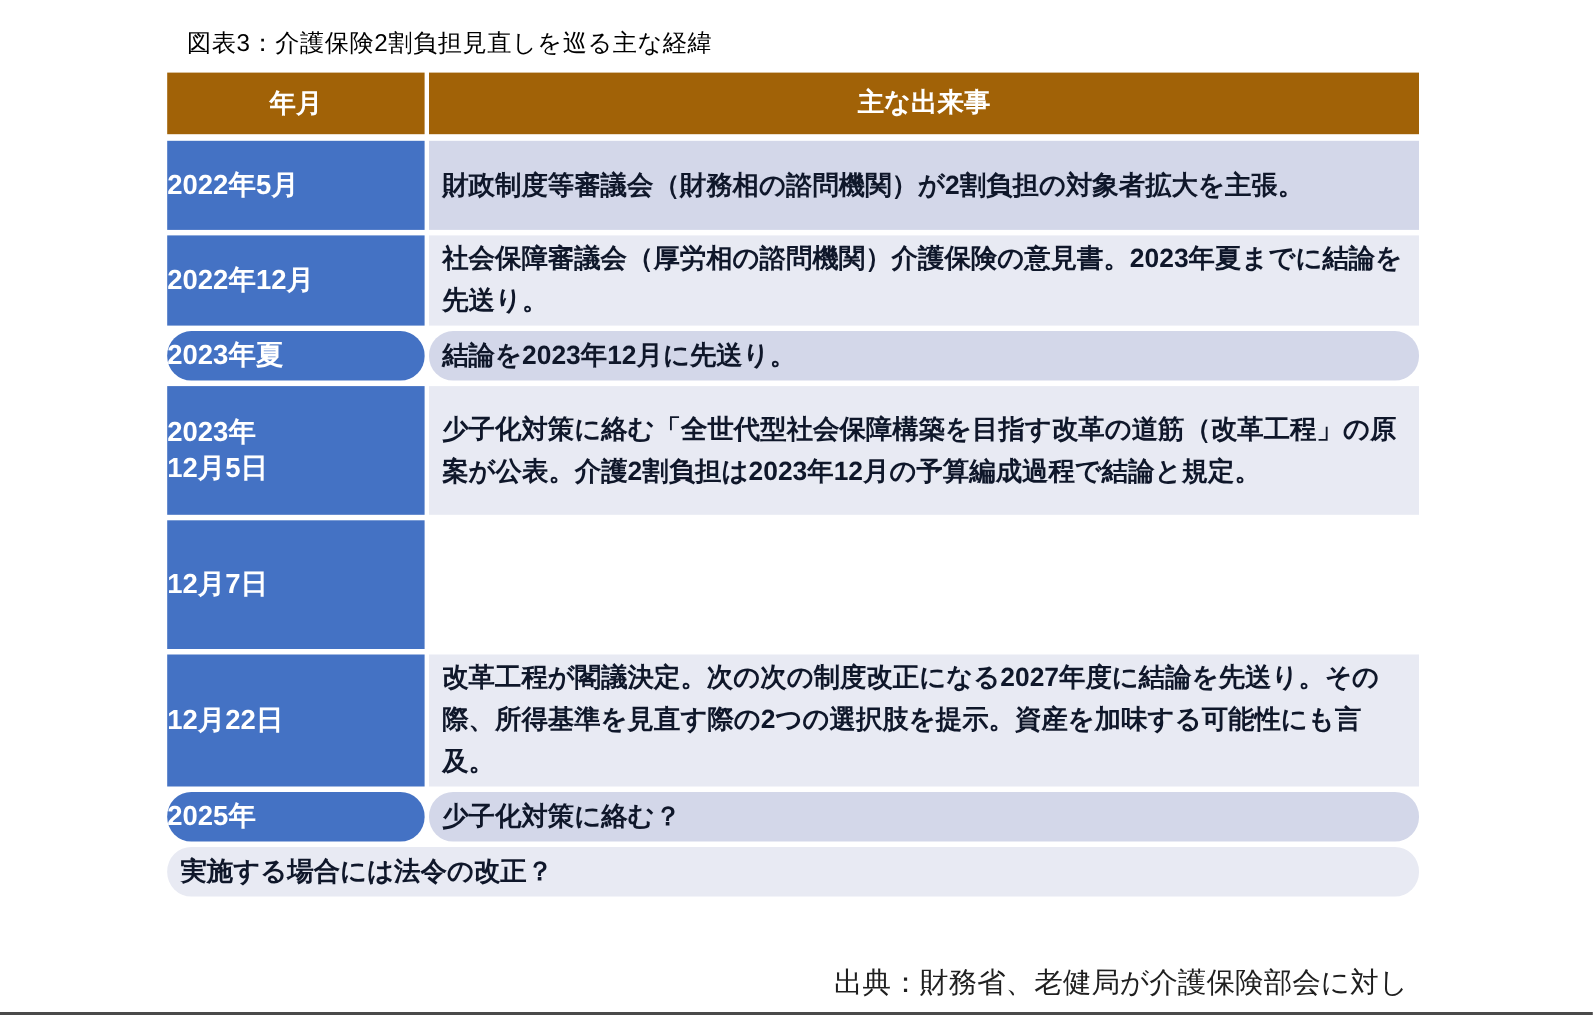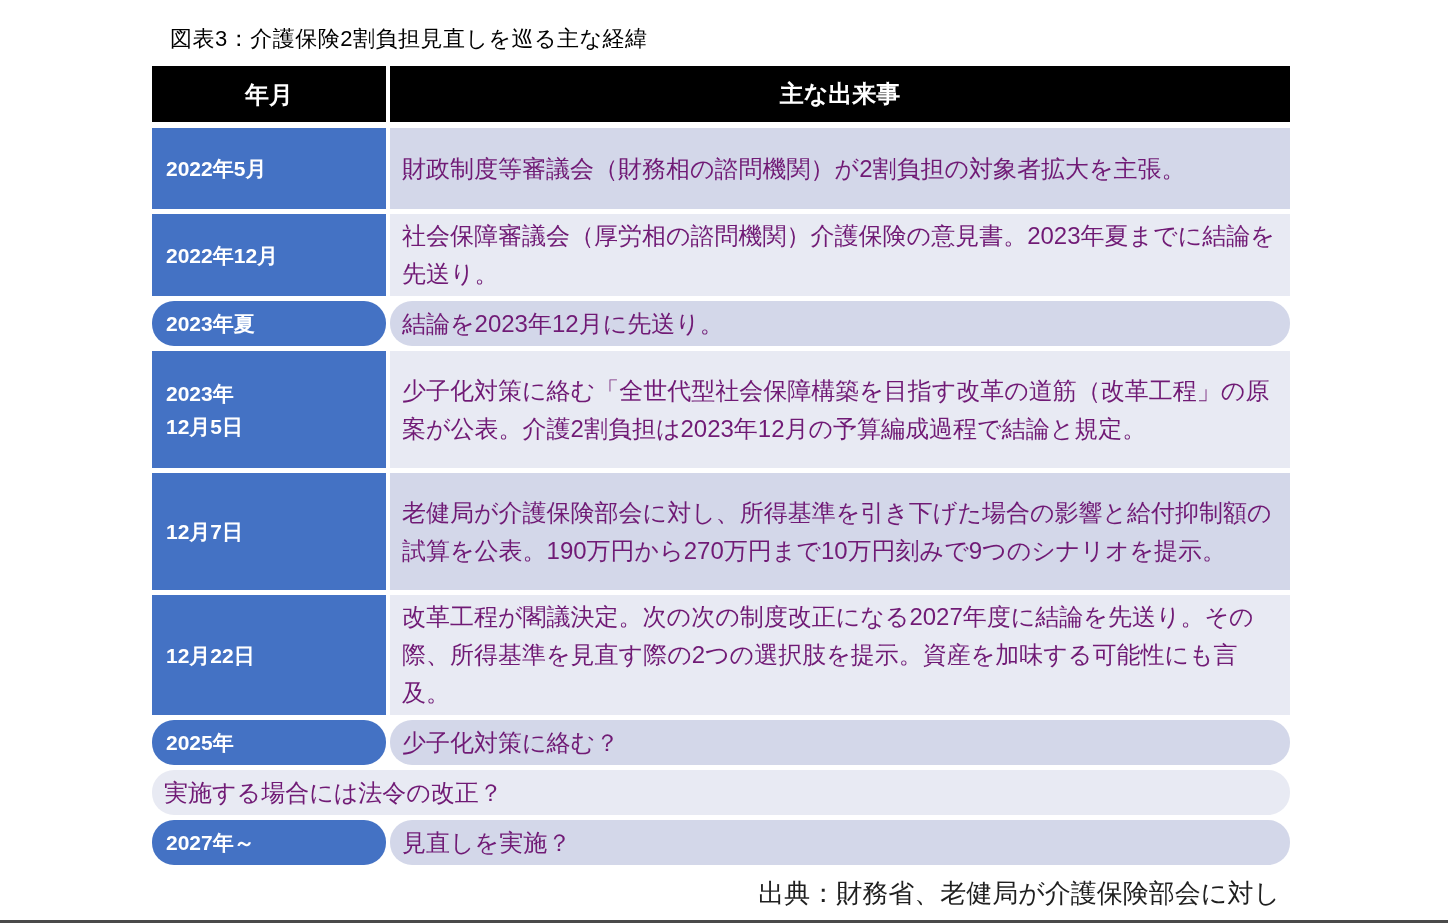--- a/index.html
+++ b/index.html
@@ -16,33 +16,33 @@
     position:absolute;left:152px;top:66px;width:1138px;
   }
   .t-row{
     display:flex;flex-direction:row;margin-bottom:5px;
   }
   .t-row.header{margin-bottom:6px;}
   .date-cell{
     width:234px;flex:0 0 234px;margin-right:4px;
     background:#4472C4;color:#ffffff;
     display:flex;align-items:center;
-    font-weight:bold;font-size:21px;line-height:33px;
-    padding-left:14px;box-sizing:border-box;
+    font-weight:bold;font-size:25px;line-height:33px;
+    box-sizing:border-box;
     white-space:pre-line;
   }
   .event-cell{
     flex:1 1 auto;
     display:flex;align-items:center;
-    font-size:24px;line-height:38px;color:#701a75;
-    padding:3px 12px;box-sizing:border-box;
+    font-size:24px;line-height:38px;color:#0f172a;
+    padding:3px 12px;box-sizing:border-box;font-weight:bold;
   }
   .t-row.header .date-cell,
   .t-row.header .event-cell{
-    background:#000000;color:#ffffff;justify-content:center;
+    background:#a16207;color:#ffffff;justify-content:center;
     font-weight:bold;font-size:24px;padding:4px;
   }
   
   .t-row.data:nth-child(odd) .event-cell{background:#E8EAF3;}
   .t-row.data:nth-child(even) .event-cell{background:#D3D7E9;}
   .hh{min-height:56px;}
   .h1{min-height:45px;border-radius:22px;}
   .h2{min-height:81px;}
   .h3{min-height:117px;}
   .footer-source{
@@ -76,33 +76,28 @@
     <div class="date-cell h1">2023年夏</div>
     <div class="event-cell h1">結論を2023年12月に先送り。</div>
   </div>
   <div class="t-row data">
     <div class="date-cell h3">2023年
 12月5日</div>
     <div class="event-cell h3">少子化対策に絡む「全世代型社会保障構築を目指す改革の道筋（改革工程」の原案が公表。介護2割負担は2023年12月の予算編成過程で結論と規定。</div>
   </div>
   <div class="t-row data">
     <div class="date-cell h3">12月7日</div>
-    <div class="event-cell h3">老健局が介護保険部会に対し、所得基準を引き下げた場合の影響と給付抑制額の試算を公表。190万円から270万円まで10万円刻みで9つのシナリオを提示。</div>
   </div>
   <div class="t-row data">
     <div class="date-cell h3">12月22日</div>
     <div class="event-cell h3">改革工程が閣議決定。次の次の制度改正になる2027年度に結論を先送り。その際、所得基準を見直す際の2つの選択肢を提示。資産を加味する可能性にも言及。</div>
   </div>
   <div class="t-row data">
     <div class="date-cell h1">2025年</div>
     <div class="event-cell h1">少子化対策に絡む？</div>
   </div>
   <div class="t-row data">
     <div class="event-cell h1">実施する場合には法令の改正？</div>
   </div>
-  <div class="t-row data">
-    <div class="date-cell h1">2027年～</div>
-    <div class="event-cell h1">見直しを実施？</div>
-  </div>
 </div>
 
 <div class="footer-source">出典：財務省、老健局が介護保険部会に対し</div>
 <div class="bottom-edge"></div>
 
 </body></html>

